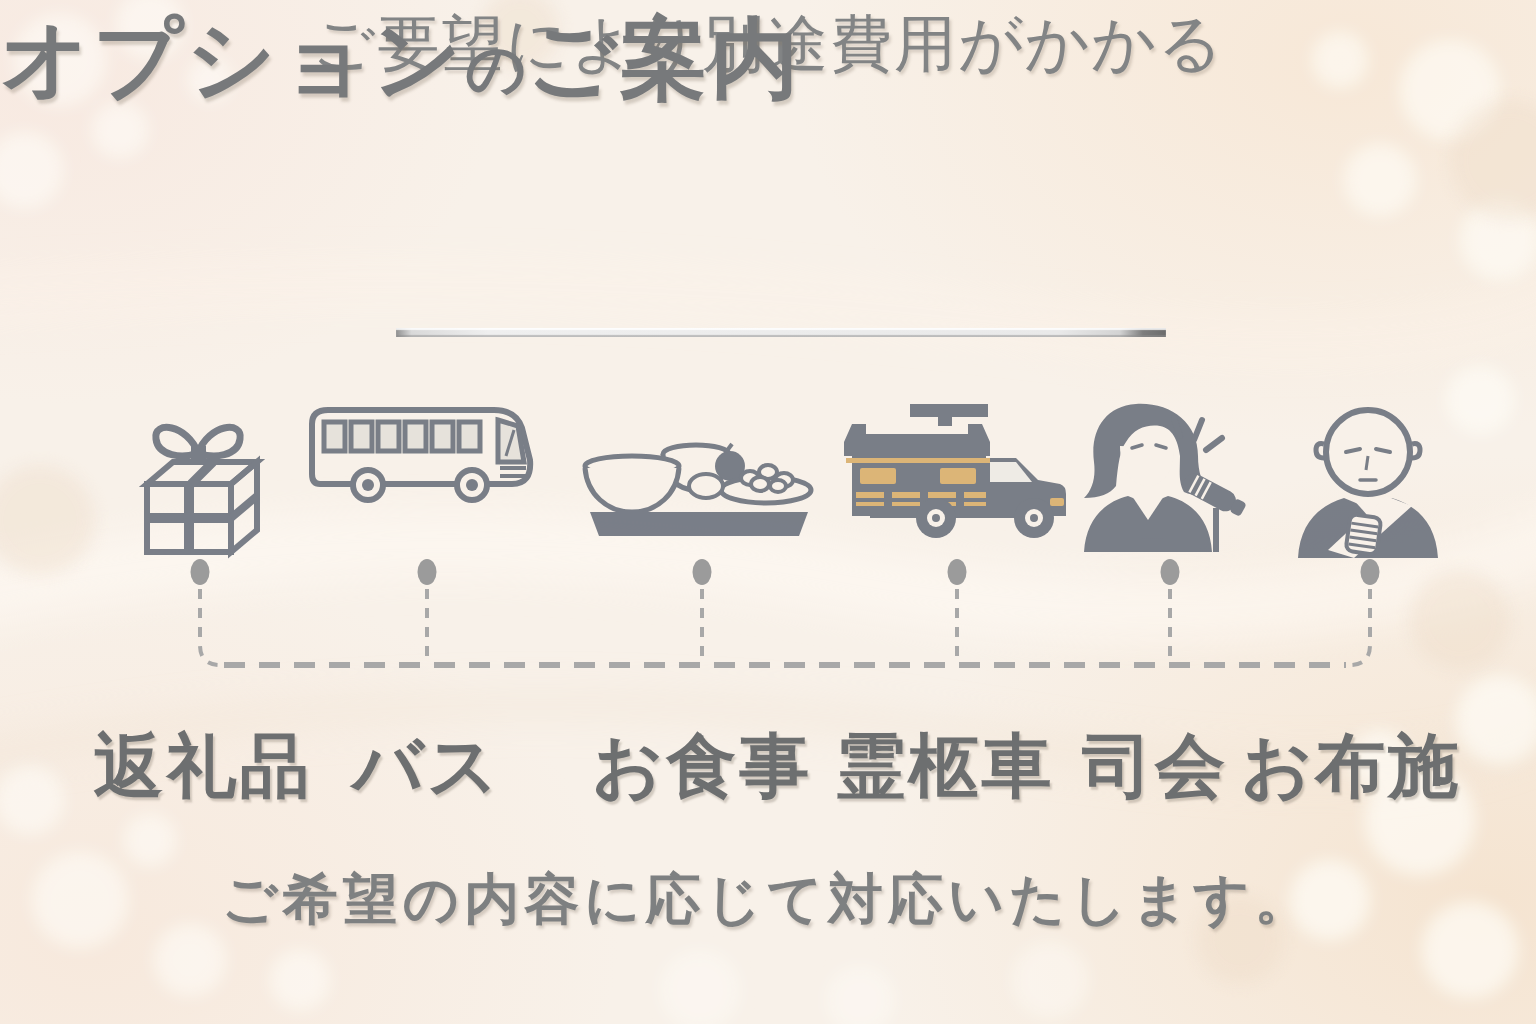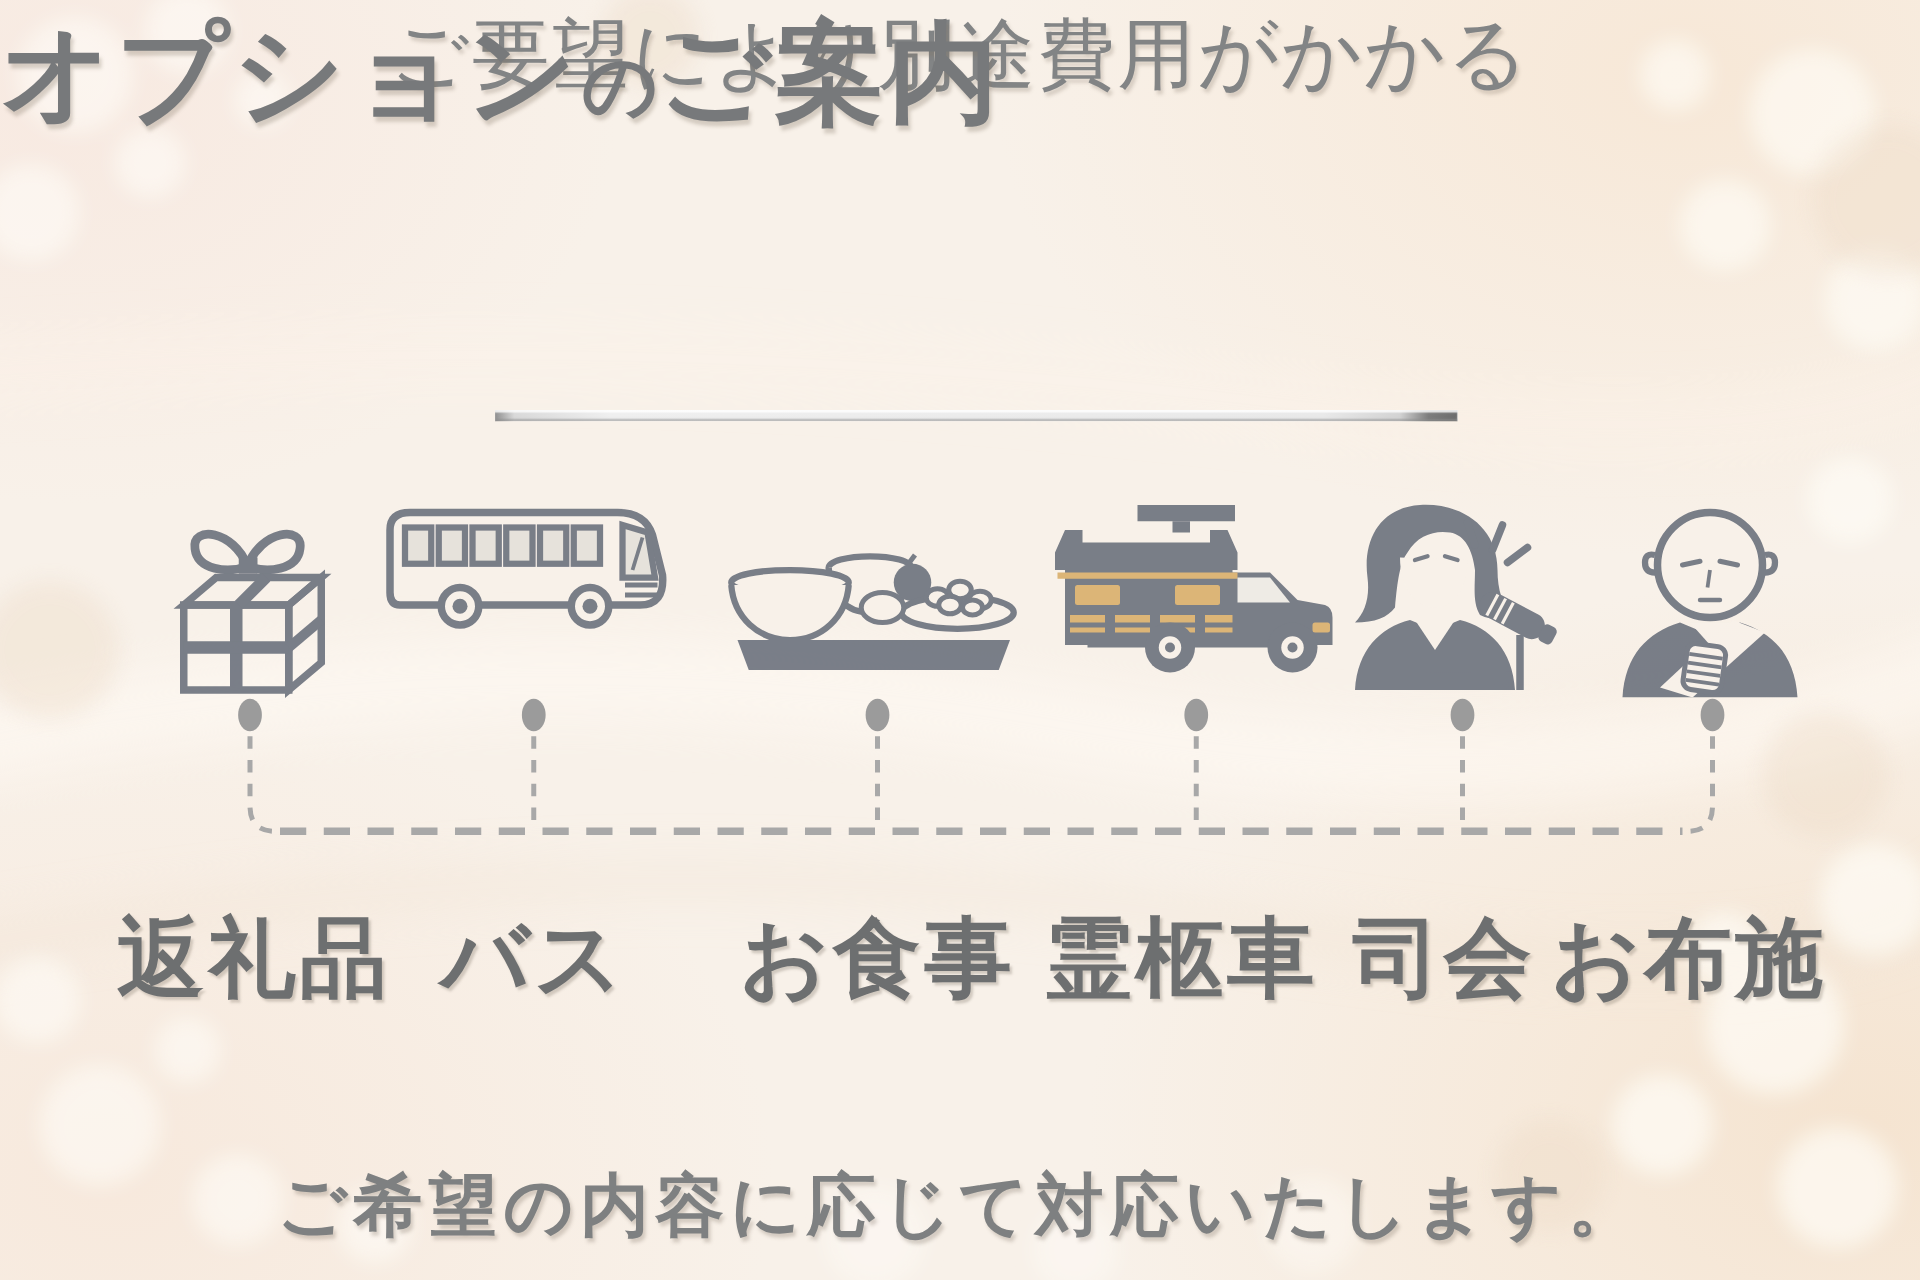--- a/index.html
+++ b/index.html
@@ -62,21 +62,21 @@
   
   .opt-label{
     position:absolute;top:720px;transform:translateX(-50%);
     font-size:70px;font-weight:bold;color:var(--label);letter-spacing:3px;
     white-space:nowrap;text-shadow:2px 3px 2px rgba(120,108,95,.3);
   }
   .l0{left:203px;}.l1{left:427px;font-family:Liberation Mono, monospace;}.l2{left:702px;}.l3{left:945px;}.l4{left:1155px;text-align:right;}.l5{left:1351px;}
 
   
   .footer{
-    position:absolute;left:0;top:928px;width:1536px;text-align:center;
+    position:absolute;left:0;top:863px;width:1536px;text-align:center;
     font-size:55px;font-weight:bold;color:var(--txt);letter-spacing:5px;
     white-space:nowrap;text-shadow:2px 3px 3px rgba(125,112,98,.3);
   }
 </style>
 </head>
 <body>
 
 <svg class="bg-art" xmlns="http://www.w3.org/2000/svg">
   <defs>
     <filter id="blurBig">

